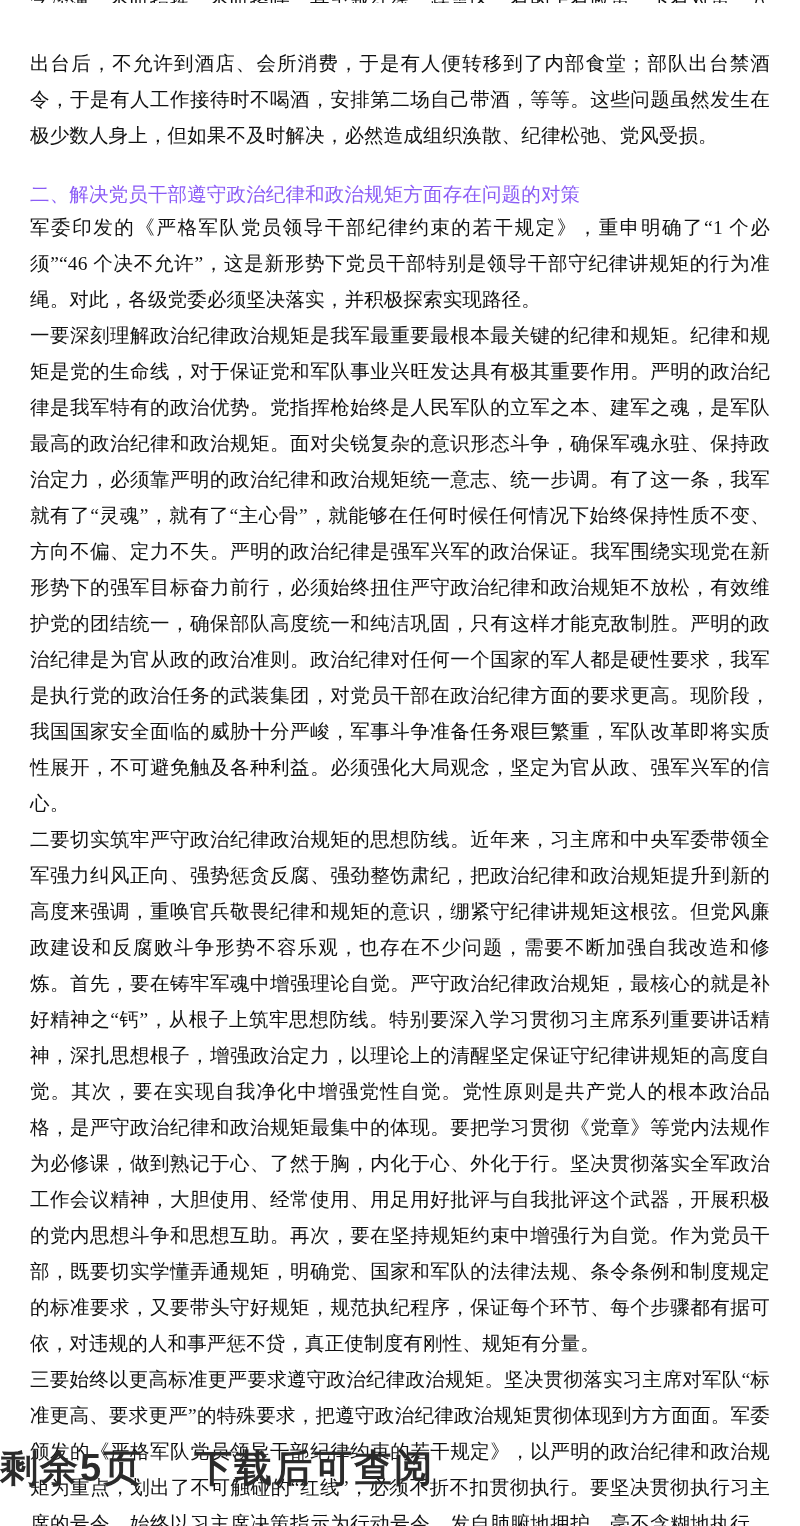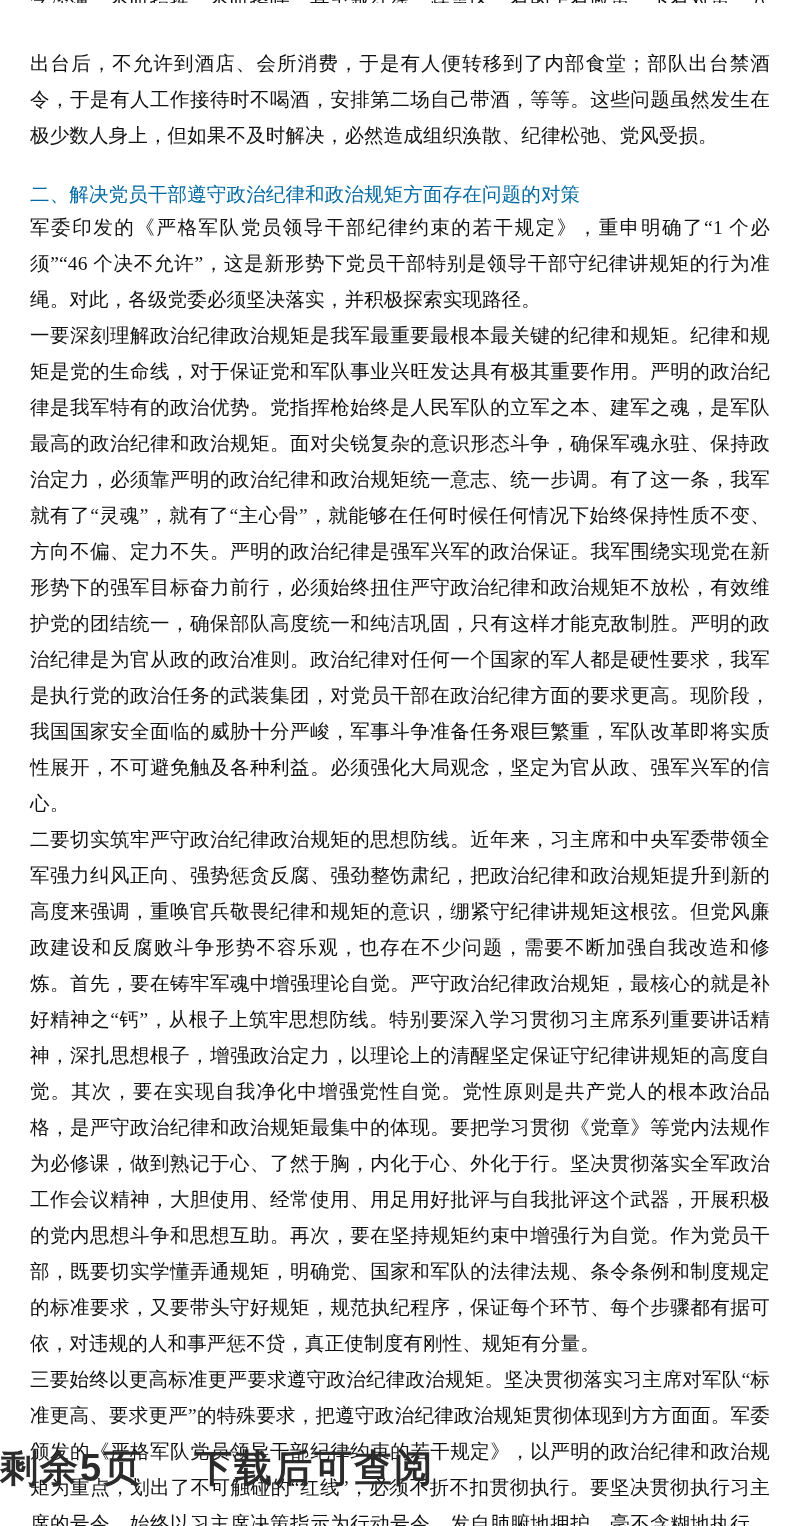--- a/index.html
+++ b/index.html
@@ -44,21 +44,21 @@
     color: #111;
   }
   .gap-lg { height: 30px; }
   .gap-md { height: 26px; }
   .heading {
     font-size: 19.5px;
     line-height: 30px;
     letter-spacing: 0.15px;
     margin: 0;
     font-weight: normal;
-    color: #0369a1;
+    color: #8b5cf6;
   }
   .footer {
     position: absolute;
     left: 0;
     right: 7px;
     bottom: 32px;
     text-align: left;
     font-family: "Liberation Sans", "DejaVu Sans", sans-serif;
     font-weight: bold;
     font-size: 38px;

